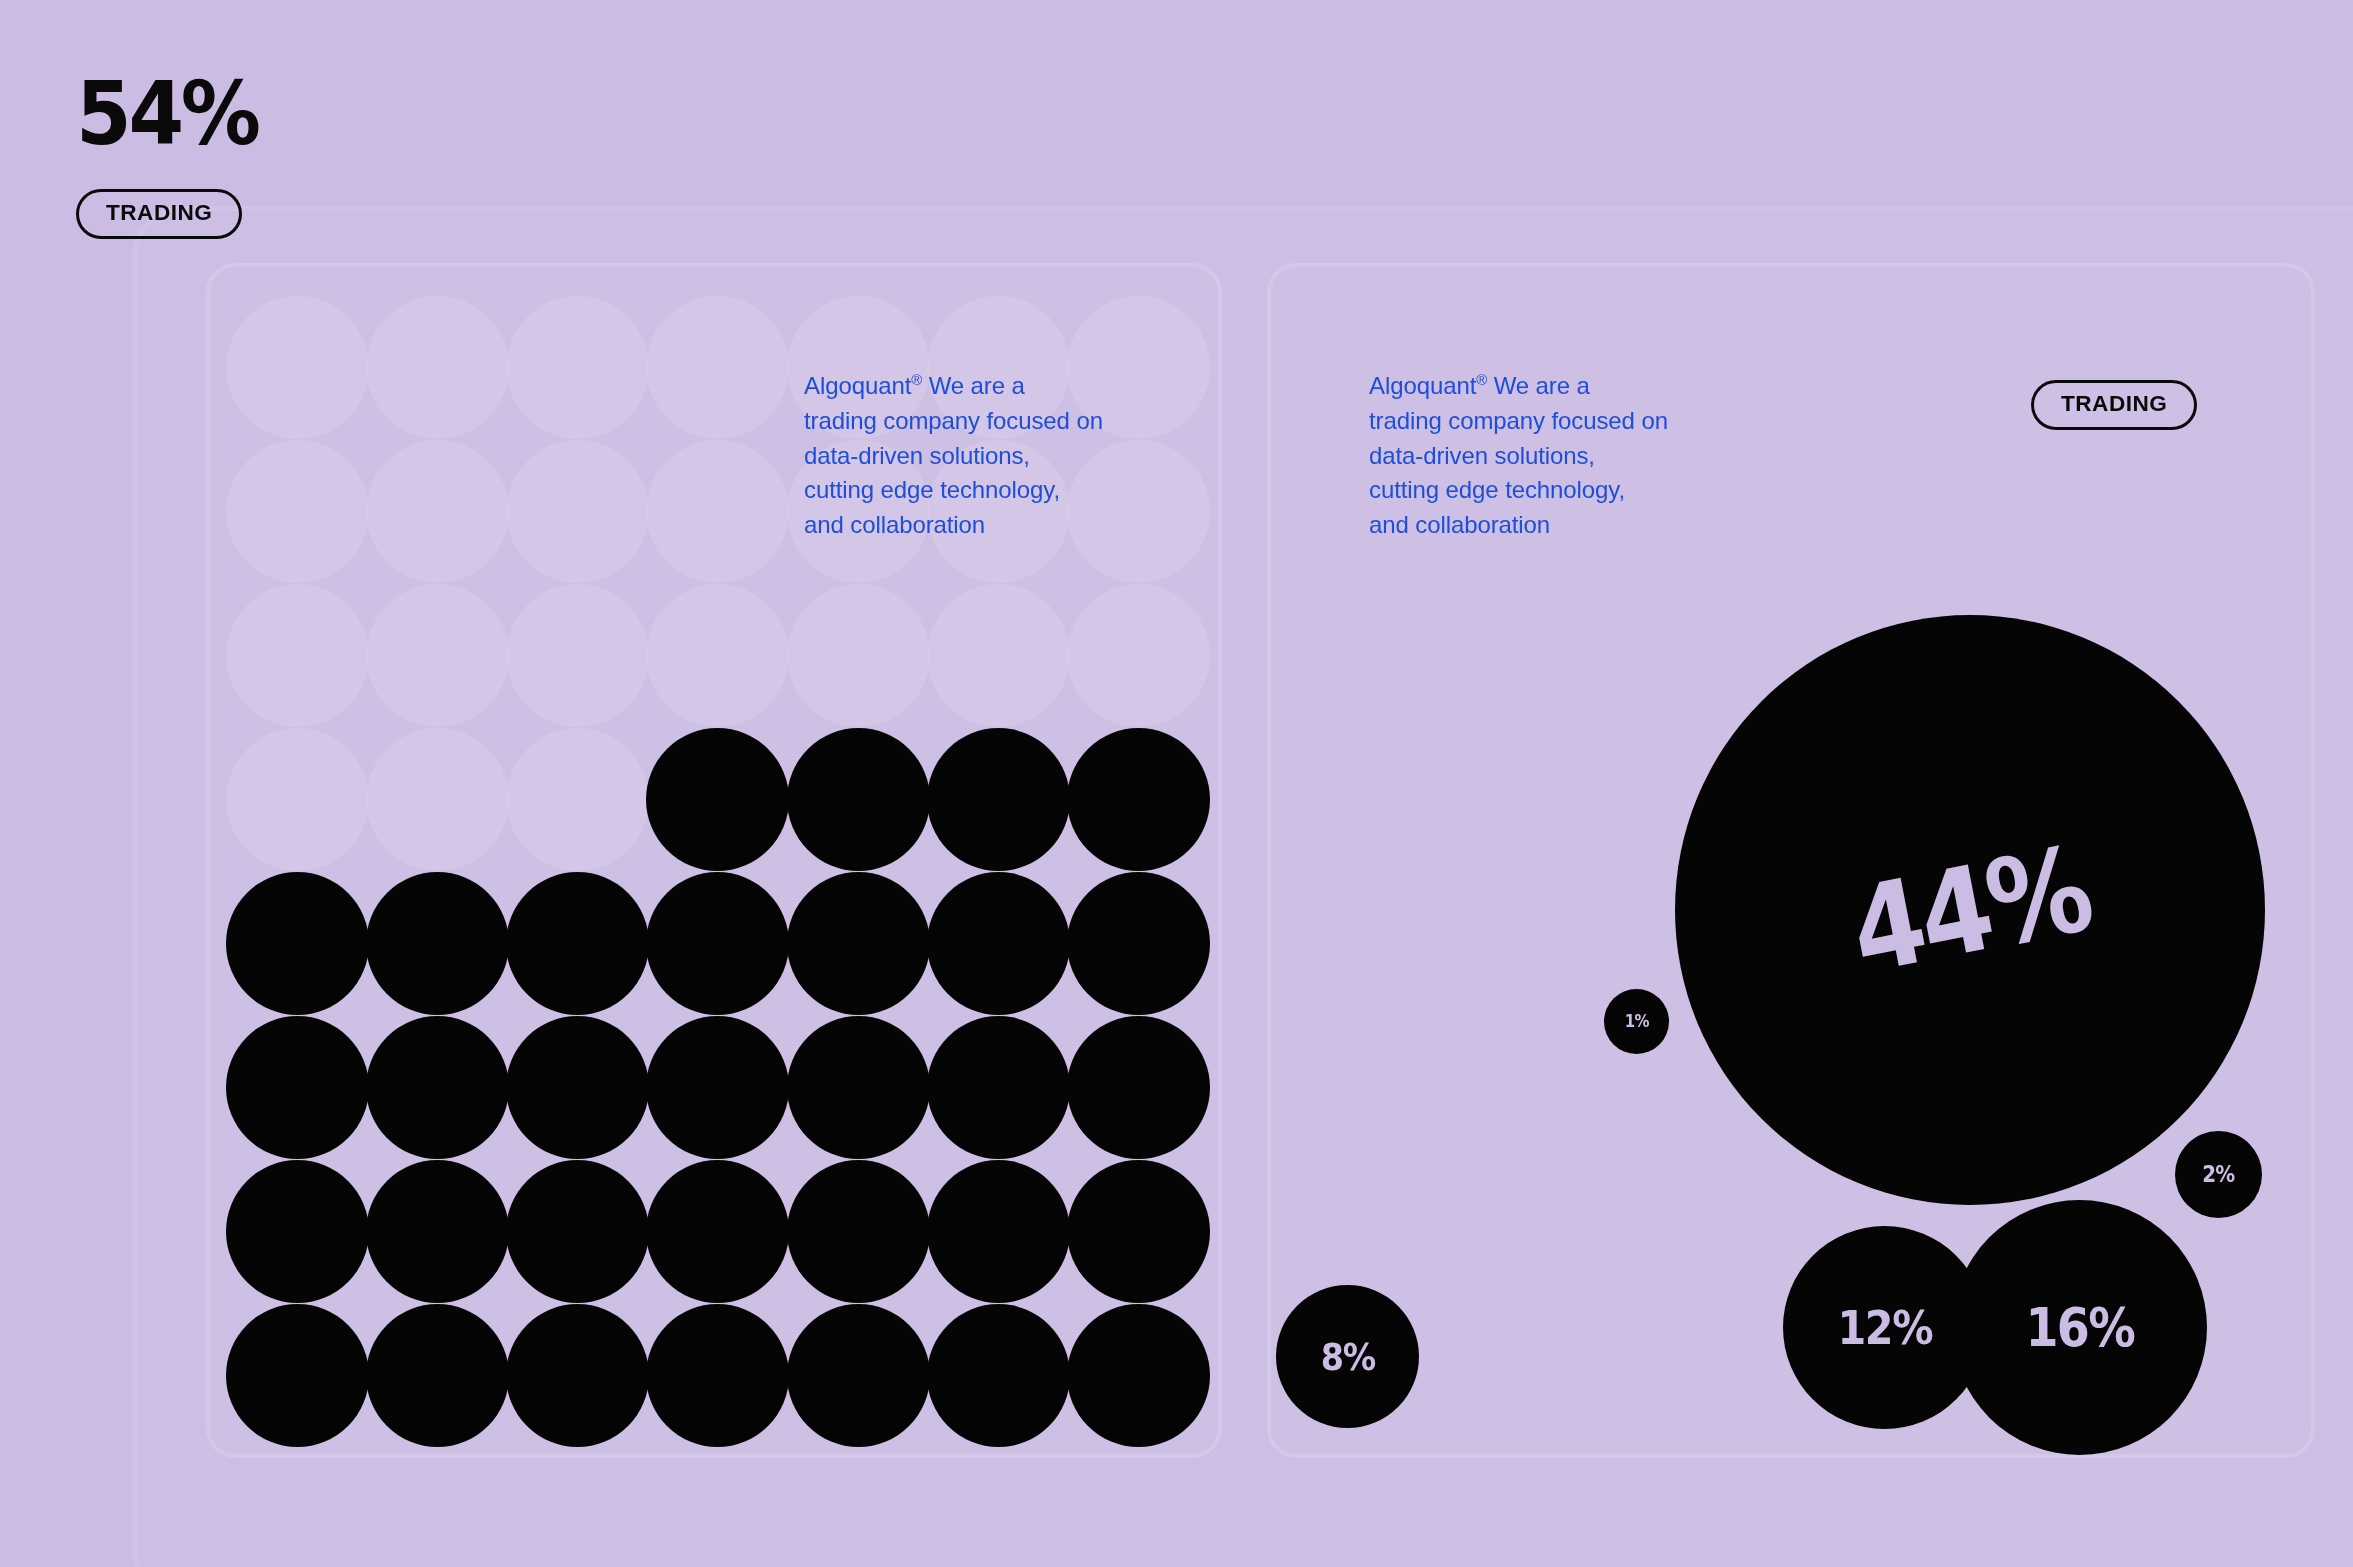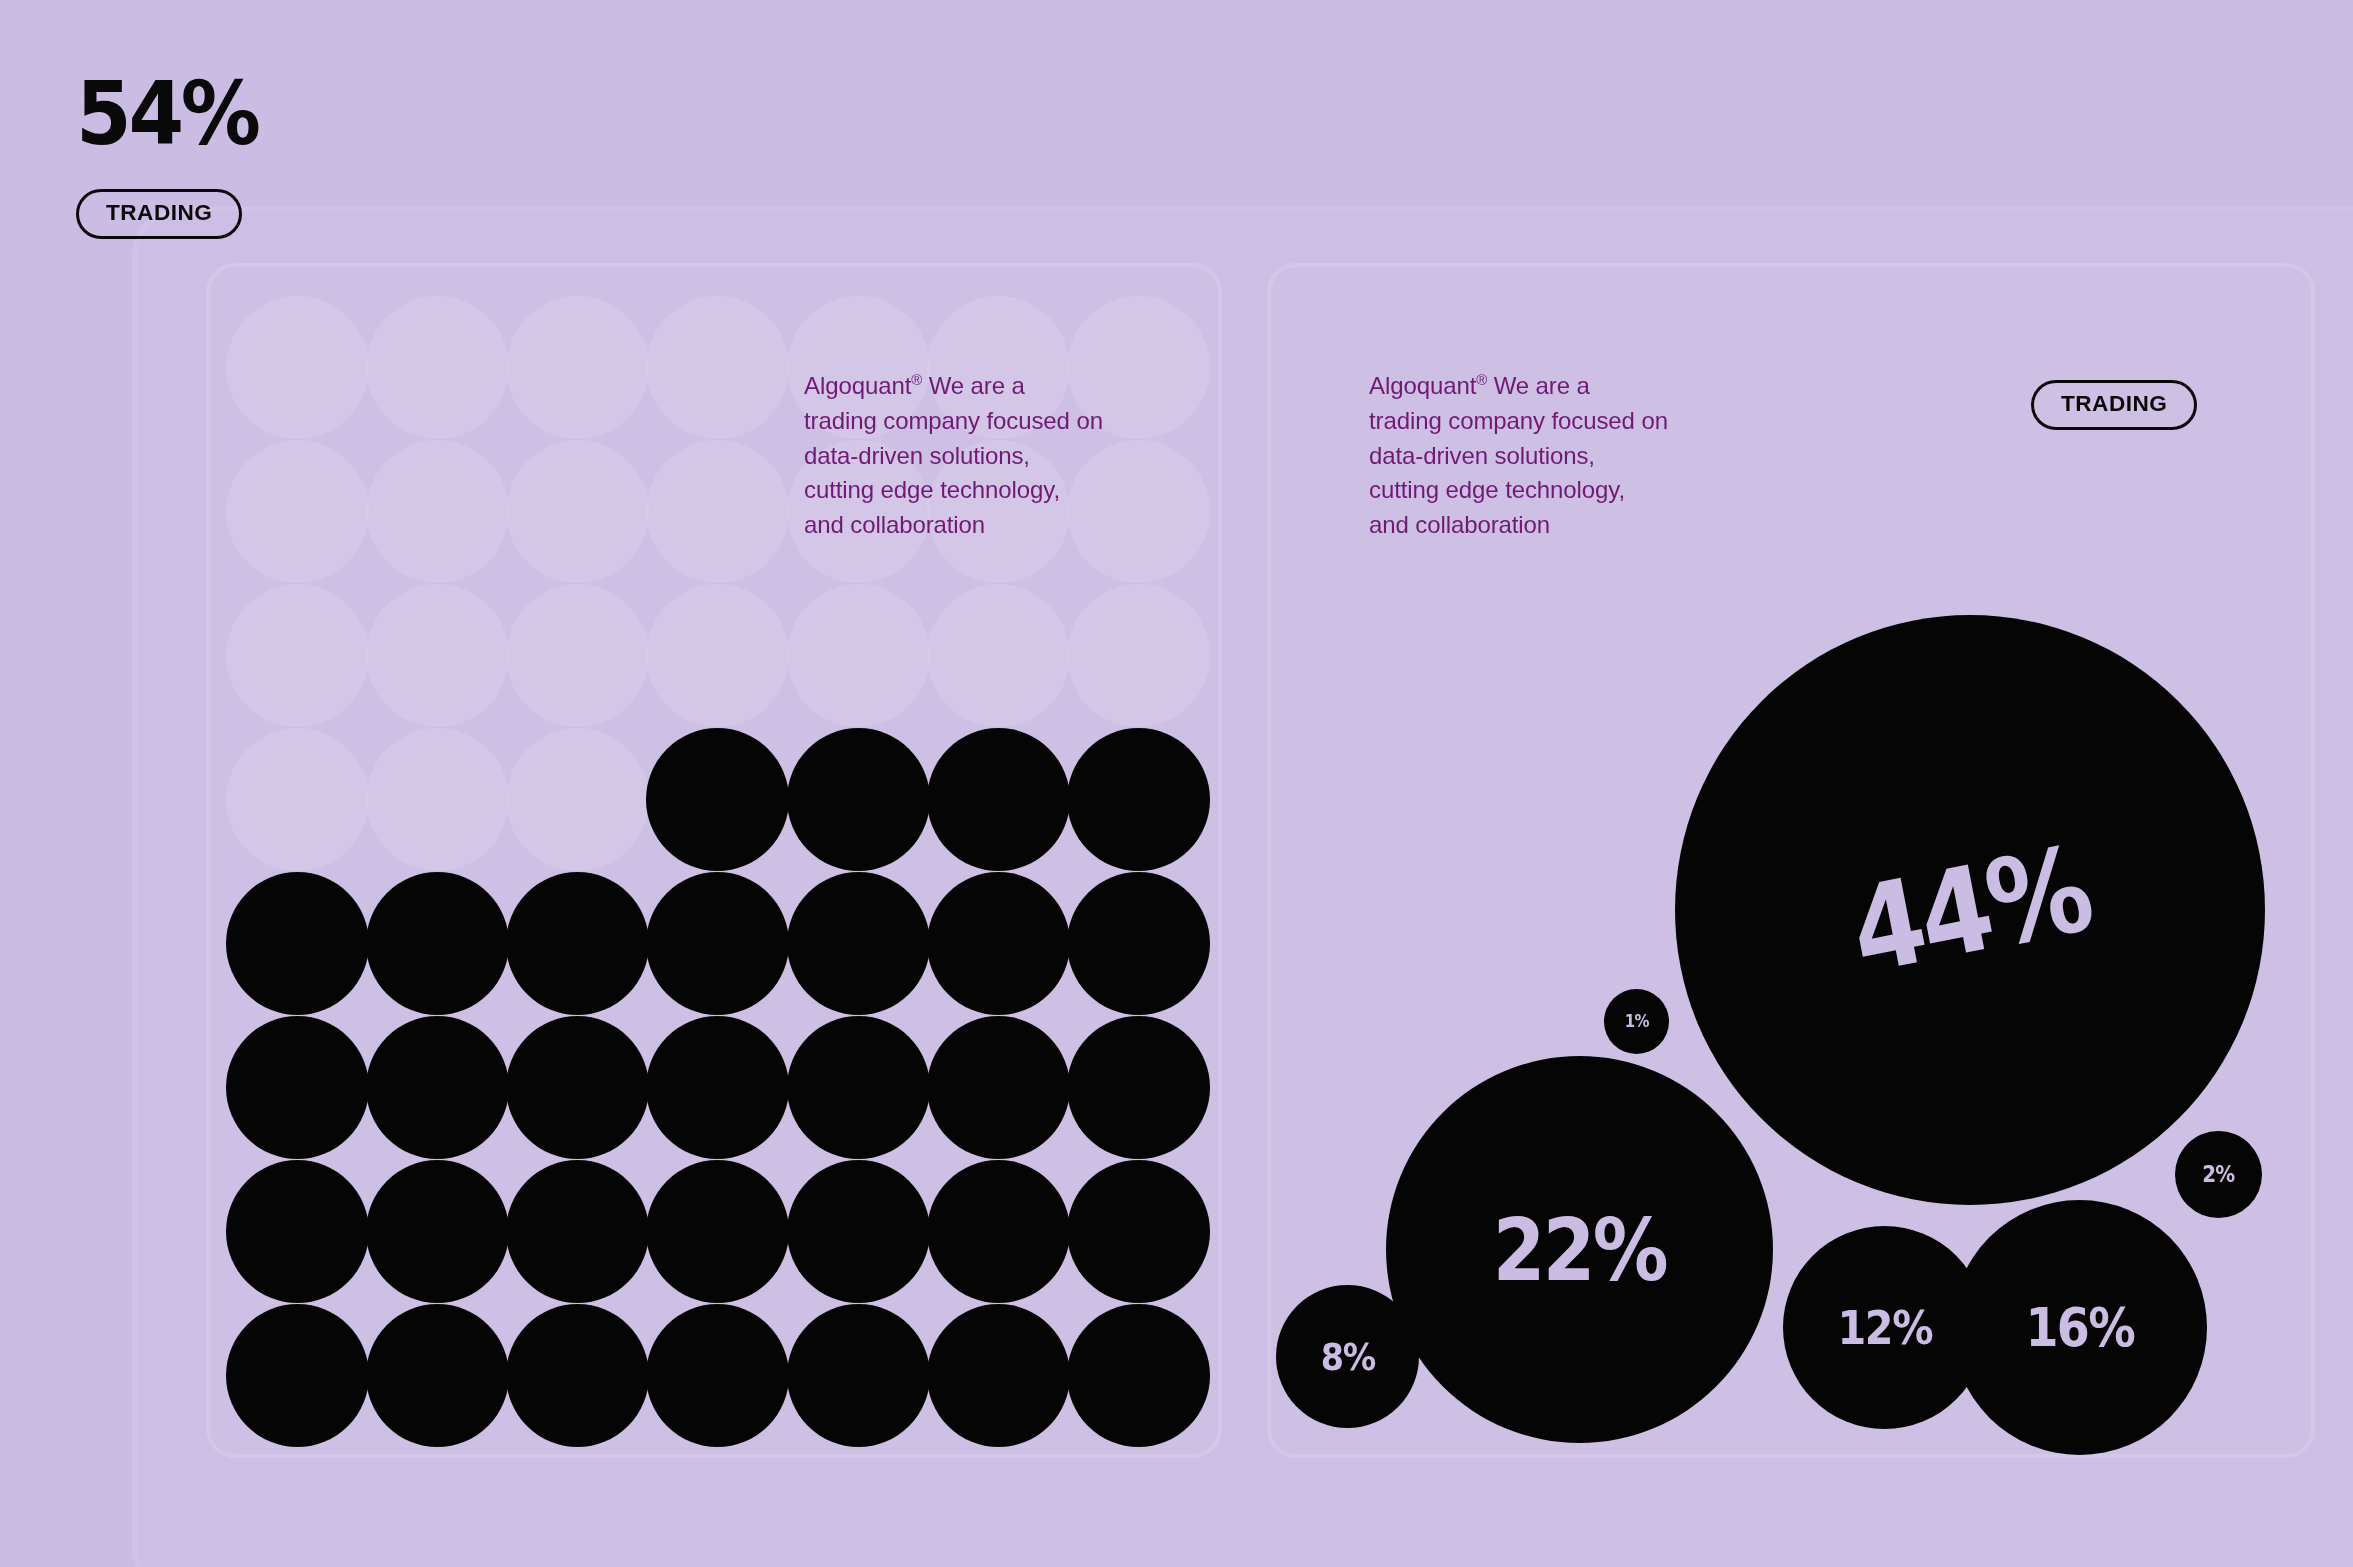--- a/index.html
+++ b/index.html
@@ -107,21 +107,21 @@
     letter-spacing: 0.5px;
     color: #0a0a0a;
     line-height: 1;
     background: transparent;
   }
 
   .blurb {
     position: absolute;
     font-size: 24px;
     line-height: 1.45;
-    color: #701a75;
+    color: #1d4ed8;
     letter-spacing: -0.1px;
     white-space: pre-line;
     z-index: 5;
   }
   .blurb-left  { left: 804px;  top: 369px; width: 380px; }
   .blurb-right { left: 1369px; top: 369px; width: 380px; }
   .blurb sup {
     font-size: 0.62em;
     vertical-align: super;
     line-height: 0;
@@ -371,22 +371,19 @@
       </div>
       <div class="bubble" style="left: 1276px; top: 1285px; width: 143px; height: 143px;">
         <span style="font-size: 38px; letter-spacing: -1.3px;">8%</span>
       </div>
       <div class="bubble" style="left: 1783px; top: 1226px; width: 203px; height: 203px;">
         <span style="font-size: 47px; letter-spacing: -1.6px;">12%</span>
       </div>
       <div class="bubble" style="left: 1952px; top: 1200px; width: 255px; height: 255px;">
         <span style="font-size: 54px; letter-spacing: -1.9px;">16%</span>
       </div>
-      <div class="bubble" style="left: 1386px; top: 1056px; width: 387px; height: 387px;">
-        <span style="font-size: 86px; letter-spacing: -3px;">22%</span>
-      </div>
       <div class="bubble" style="left: 1675px; top: 615px; width: 590px; height: 590px;">
         <span style="font-size: 118px; letter-spacing: -4.1px; transform: rotate(-11deg) scaleX(0.88);">44%</span>
       </div>
     </div>
 
 </div>
 
 
 </body></html>

